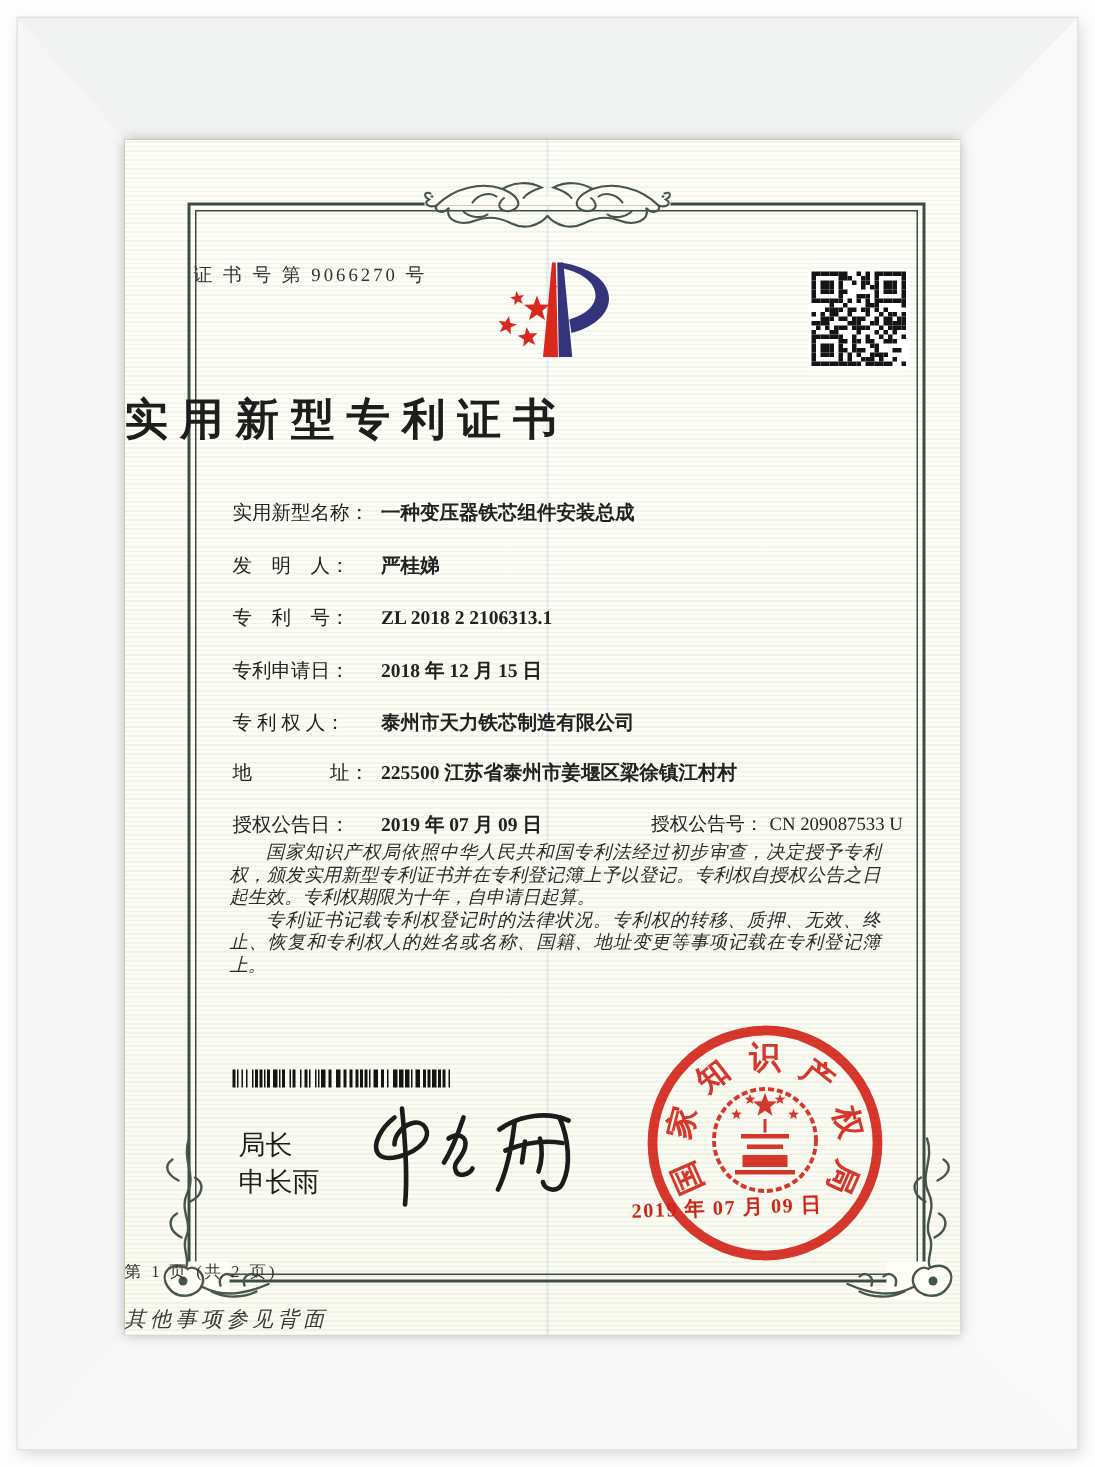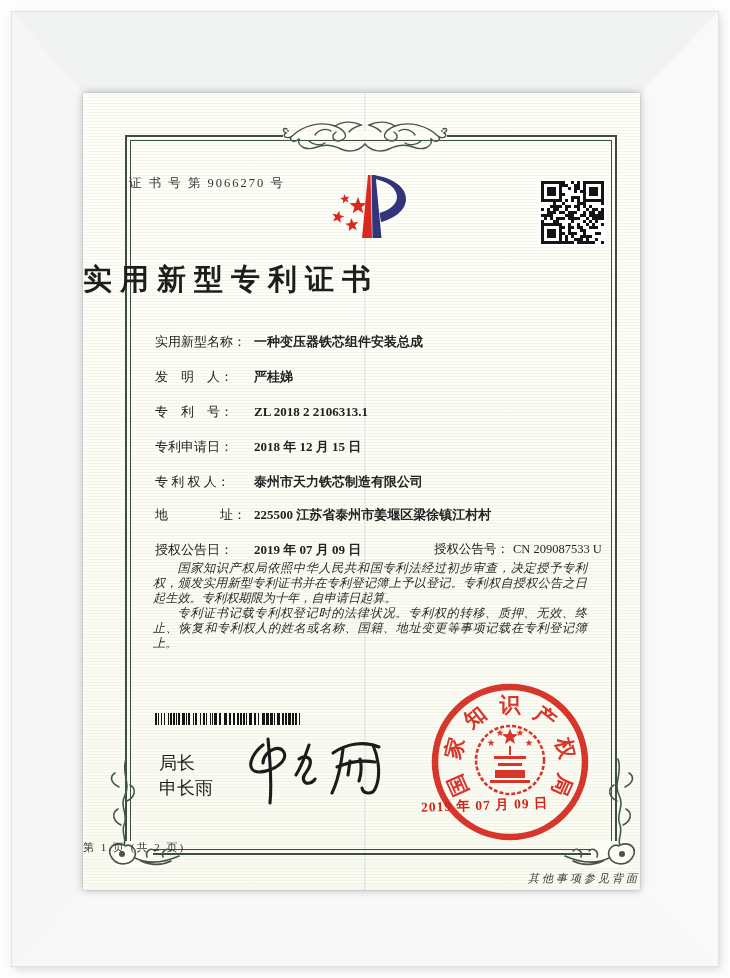--- a/index.html
+++ b/index.html
@@ -66,21 +66,21 @@
   .barcode{left:72px;top:620px;width:146px;height:12px;}
   .signer{left:76px;top:658px;font-family:"Liberation Sans","DejaVu Sans",sans-serif;
     font-size:18px;line-height:25px;color:#1e1e1e;font-weight:500;}
   .signature{left:158px;top:642px;width:150px;height:72px;}
   .seal{left:345px;top:587px;width:164px;height:164px;opacity:.93;mix-blend-mode:multiply;}
   .seal-date{
     left:338px;top:703px;width:160px;font-size:13.5px;font-weight:700;color:#CE2418;
     letter-spacing:1px;transform:rotate(-2deg);white-space:nowrap;
   }
   .page-ind{left:0;right:0;top:747px;text-align:left;font-size:11px;letter-spacing:2px;color:#333;}
-  .back-note{left:0;right:0;top:778px;text-align:right;font-size:11px;font-style:italic;
+  .back-note{left:0;right:0;top:778px;text-align:left;font-size:14px;font-style:italic;
     letter-spacing:3px;color:#3a3a3a;}
   .ornament{left:196px;top:22px;width:172px;height:40px;}
   .fl-bl{left:8px;top:664px;width:92px;height:118px;}
   .fl-br{left:478px;top:664px;width:92px;height:118px;}
   svg{display:block;overflow:visible;}
 </style>
 </head>
 <body>
 
 <div class="scene">

